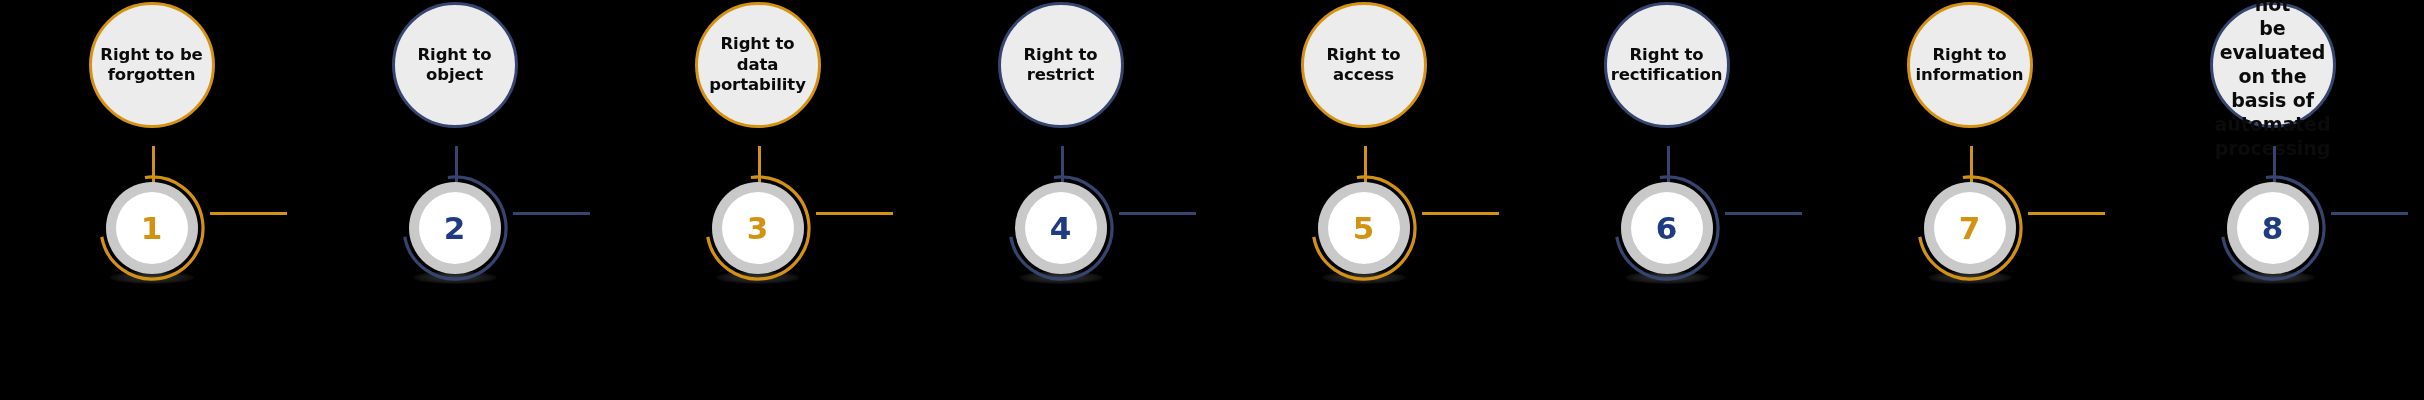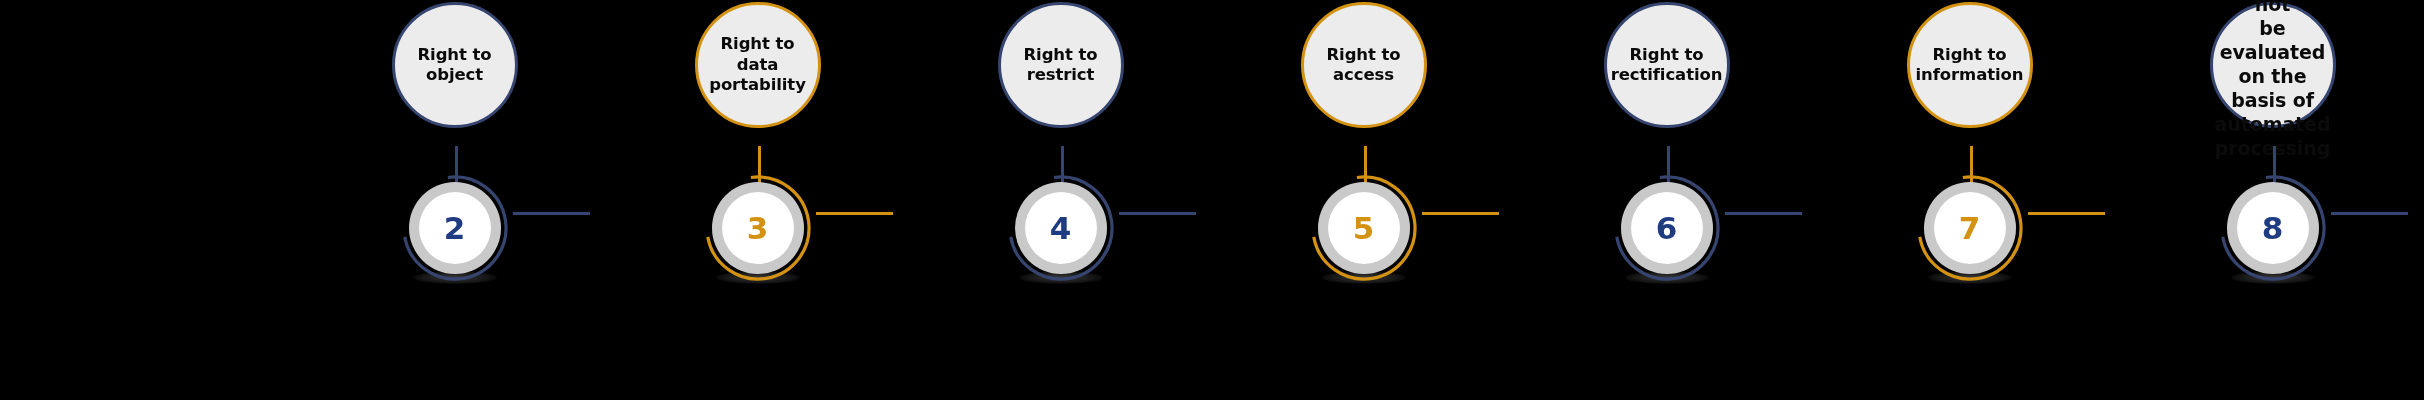--- a/index.html
+++ b/index.html
@@ -133,20 +133,38 @@
     width: 77px;
     height: 3px;
     background: #D49212;
   }
   .step.navy .tail { background: #36456F; }
 </style>
 </head>
 <body>
 
 <div id="stage">
+    <div class="step gold" style="left: 0px; width: 303px;">
+      <div class="bubble">
+        <div class="bubble-label">Right to be
+forgotten</div>
+      </div>
+      <div class="stub"></div>
+      <div class="node">
+        <div class="shadow-ellipse"></div>
+        <svg class="arc-svg" viewBox="0 0 116 116">
+          <path d="M 50.90 7.50 A 51 51 0 1 1 7.77 66.86" fill="none" stroke="#D49212" stroke-width="3.2" stroke-linecap="butt"></path>
+        </svg>
+        <div class="ring"></div>
+        <div class="disc">
+          <span class="num">1</span>
+        </div>
+      </div>
+      <div class="tail"></div>
+    </div>
     <div class="step navy" style="left: 303px; width: 303px;">
       <div class="bubble">
         <div class="bubble-label">Right to
 object</div>
       </div>
       <div class="stub"></div>
       <div class="node">
         <div class="shadow-ellipse"></div>
         <svg class="arc-svg" viewBox="0 0 116 116">
           <path d="M 50.90 7.50 A 51 51 0 1 1 7.77 66.86" fill="none" stroke="#36456F" stroke-width="3.2" stroke-linecap="butt"></path>

